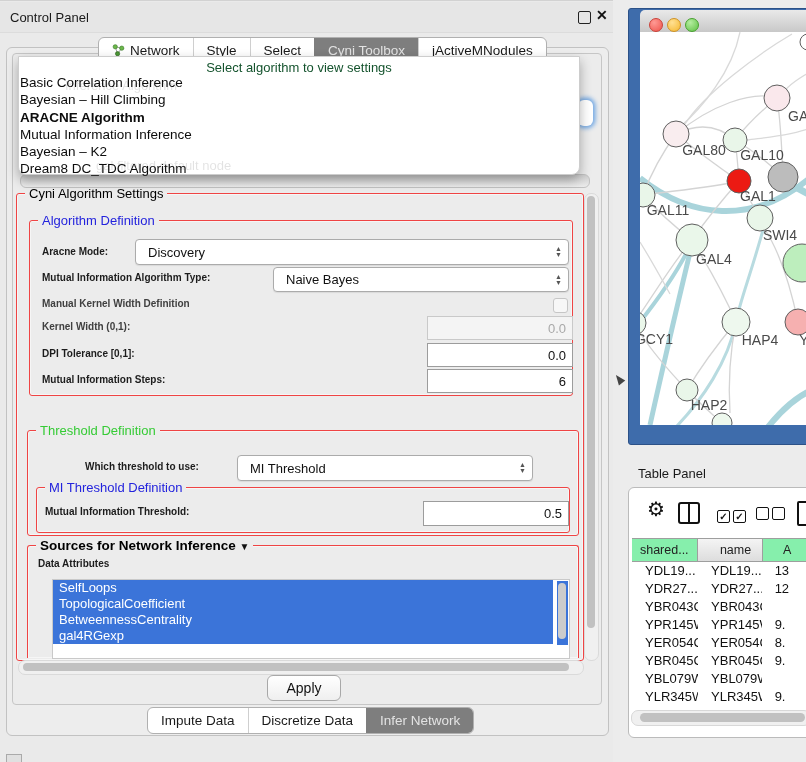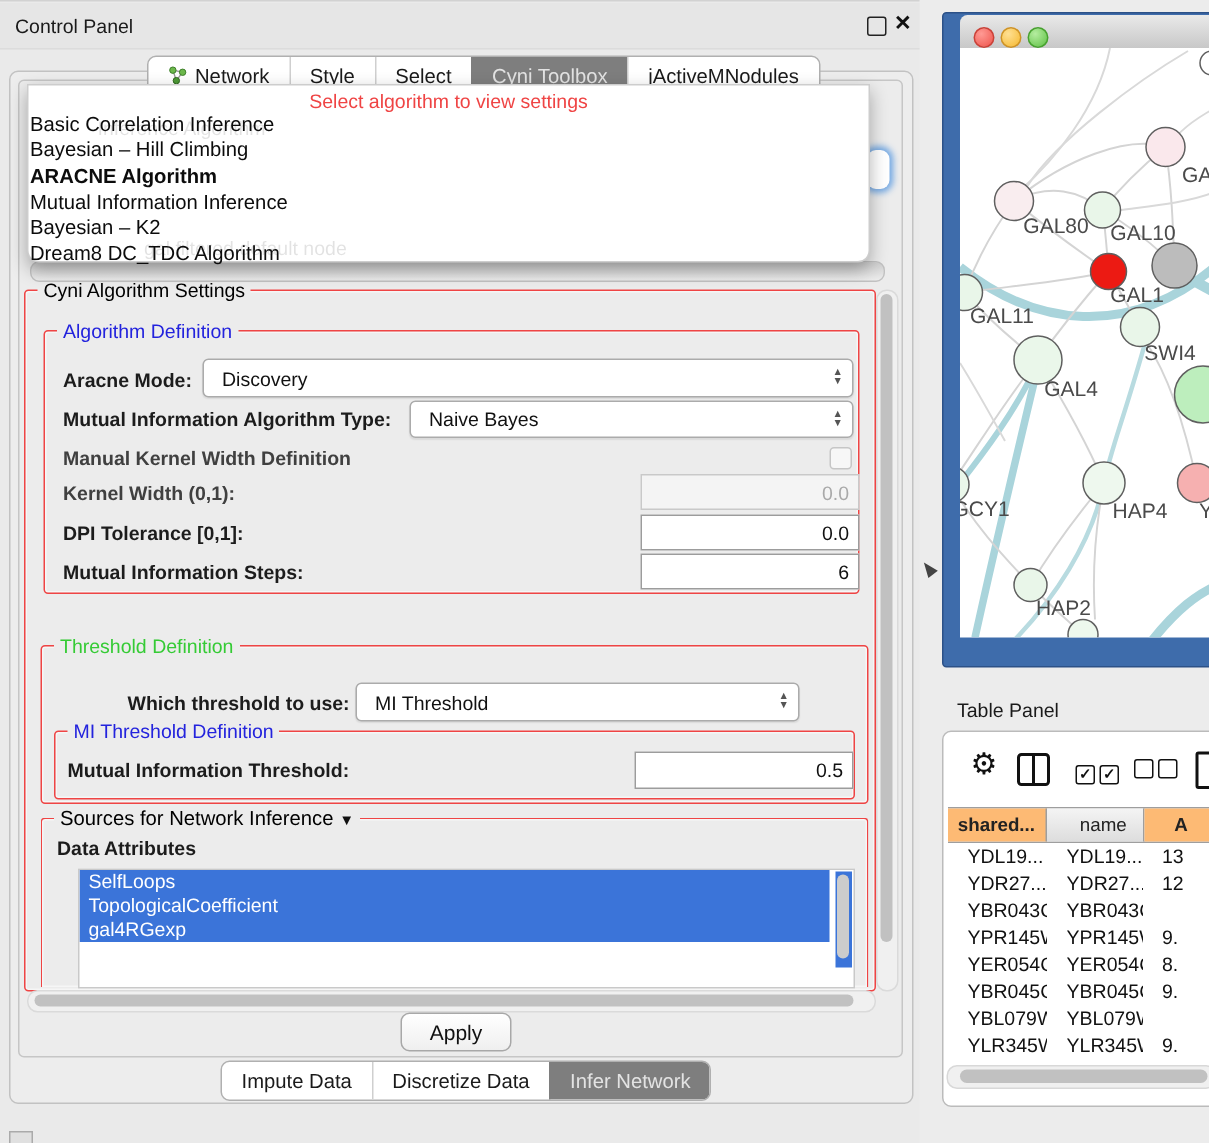--- a/index.html
+++ b/index.html
@@ -16,35 +16,35 @@
   #cp-inner{position:absolute;left:12px;top:52px;width:588px;height:650px;border:1px solid #c6c6c6;border-radius:4px;background:#ececec;}
   
   .segbar{position:absolute;display:flex;background:#fff;border:1px solid #b0b0b0;border-radius:6px;overflow:hidden;z-index:15;}
   .seg{padding:4px 13px;font-size:13.5px;color:#1a1a1a;border-left:1px solid #cfcfcf;white-space:nowrap;display:flex;align-items:center;gap:5px;}
   .seg:first-child{border-left:none;}
   .seg.sel{background:#7e7e7e;color:#e3e3e3;border-left-color:#7e7e7e;}
   #top-tabs{left:98px;top:36px;height:24px;}
   #bottom-tabs{left:147px;top:706px;height:25px;}
   
   #algo-overlay{position:absolute;left:18px;top:55px;width:560px;height:117px;background:#fff;border:1px solid #cdcdcd;border-radius:0 0 8px 8px;box-shadow:0 5px 12px rgba(0,0,0,.3);z-index:20;}
-  #algo-placeholder{position:absolute;left:0;top:3px;width:100%;text-align:center;font-size:13px;color:#ef4444;}
+  #algo-placeholder{position:absolute;left:0;top:3px;width:100%;text-align:center;font-size:13px;color:#14532d;}
   #algo-list{position:absolute;left:0;top:17px;width:100%;}
   .algo-item{font-size:13.5px;color:#0c0c0c;padding:1px 0 1px 1px;line-height:15.3px;}
   .algo-item.bold{font-weight:bold;}
   .ghost{position:absolute;color:#000;opacity:.11;font-size:13px;pointer-events:none;}
   #ghost1{left:46px;top:21px;}
   #ghost2{left:77px;top:101px;}
   #focus-sliver{position:absolute;left:578px;top:99px;width:15px;height:26px;background:#fff;border-radius:6px;box-shadow:0 0 4px 2.5px #74a9e4;z-index:5;}
   #collapsed-bar{position:absolute;left:20px;top:173px;width:568px;height:12px;background:linear-gradient(#cfcfcf,#ededed);border:1px solid #c2c2c2;border-radius:6px;z-index:4;}
   
   .groupbox{position:absolute;border:1px solid #ef4444;border-radius:3px;box-shadow:inset 0 0 0 1px rgba(255,255,255,.55);}
   .legend{position:absolute;top:-8px;left:8px;background:#ececec;padding:0 4px;font-size:13px;white-space:nowrap;}
   .legend.blue{color:#2323dd;}
   .legend.green{color:#35cb35;}
-  .blabel{position:absolute;font-size:13px;font-weight:bold;color:#1c1c1c;white-space:nowrap;}
+  .blabel{position:absolute;font-size:10px;font-weight:bold;color:#1c1c1c;white-space:nowrap;}
   .blabel.dis{color:#404040;}
   .combo{position:absolute;background:#fff;border:1px solid #ababab;border-radius:4px;box-shadow:0 1px 1px rgba(0,0,0,.08);font-size:13px;color:#111;display:flex;align-items:center;padding-left:12px;}
   .spin{position:absolute;right:6px;top:0;height:100%;display:flex;flex-direction:column;justify-content:center;line-height:6px;font-size:7px;color:#555;}
   .field{position:absolute;background:#fff;border:1px solid #9c9c9c;font-size:13px;color:#111;text-align:right;padding-right:6px;display:flex;align-items:center;justify-content:flex-end;}
   .field.dis{background:#f4f4f4;color:#a9a9a9;border-color:#c9c9c9;}
   .checkbox{position:absolute;width:13px;height:13px;border:1px solid #c6c6c6;border-radius:3px;background:#f7f7f7;}
   .tri-right{display:inline-block;font-size:12px;color:#111;}
   .tri-down{display:inline-block;font-size:10px;color:#111;}
   
   #attr-list{position:absolute;left:24px;top:33px;width:516px;height:78px;background:#fff;border:1px solid #c9c9c9;overflow:hidden;}
@@ -73,21 +73,21 @@
   #gear-icon{left:18px;top:9px;font-size:20px;}
   #split-icon{left:49px;top:14px;width:18px;height:18px;border:2px solid #111;border-radius:3px;}
   #split-icon::after{content:"";position:absolute;left:8px;top:0;width:2px;height:18px;background:#111;}
   .cb{display:inline-block;width:11px;height:11px;border:1.6px solid #111;border-radius:2px;margin-right:3px;font-size:10px;line-height:11px;text-align:center;font-weight:bold;}
   #checked-icons{left:88px;top:18px;}
   #unchecked-icons{left:127px;top:18px;}
   #page-icon{left:168px;top:13px;width:20px;height:21px;border:2px solid #111;border-radius:2px;background:#fff;}
   #table-area{position:absolute;left:3px;top:50px;width:181px;height:196px;overflow:hidden;}
   #table-head{display:flex;height:22px;border-top:1px solid #9e9e9e;border-bottom:1px solid #9e9e9e;}
   .hcell{font-size:12.5px;color:#222;display:flex;align-items:center;justify-content:center;border-right:1px solid #9e9e9e;box-sizing:border-box;}
-  .hcell.blue{background:#fdba74;font-weight:bold;}
+  .hcell.blue{background:#86efac;}
   .hcell.gray{background:linear-gradient(#f4f4f4,#dddddd);padding-left:12px;}
   .trow{display:flex;height:18px;}
   .tcell{font-size:13px;color:#111;line-height:18px;padding-left:13px;box-sizing:border-box;overflow:hidden;white-space:nowrap;}
   #table-hsb{position:absolute;left:2px;top:222px;width:178px;height:14px;background:#f0f0f0;border:1px solid #d8d8d8;border-radius:7px;}
   #table-hsb .sb-thumb{left:8px;top:1.5px;width:165px;height:9px;}
   #cursor{position:absolute;left:615px;top:374px;width:0;height:0;border-left:4px solid transparent;border-right:4px solid transparent;border-bottom:10px solid #444;transform:rotate(-38deg);}
 </style>
 </head>
 <body>
 
@@ -185,25 +185,26 @@
           </span>
       </div>
       <div class="groupbox" style="left:8px;top:56px;width:532px;height:44px;">
         <span class="legend blue">MI Threshold Definition</span>
         <span class="blabel" style="left:8px;top:18px;">Mutual Information Threshold:</span>
         <div class="field" style="left:386px;top:13px;width:138px;height:23px;">0.5</div>
       </div>
     </div>
 
     <div class="groupbox" style="left:10px;top:351px;width:550px;height:112px;border-bottom:none;border-radius:3px 3px 0 0;">
-      <span class="legend" style="font-size:13.5px;"><span>Sources for Network Inference</span> <span class="tri-down">▼</span></span>
+      <span class="legend" style="font-size:13.5px;font-weight:bold;"><span>Sources for Network Inference</span> <span class="tri-down">▼</span></span>
       <span class="blabel" style="left:10px;top:12px;">Data Attributes</span>
       <div id="attr-list">
         <div class="attr-item">SelfLoops</div>
           <div class="attr-item">TopologicalCoefficient</div>
+          <div class="attr-item">BetweennessCentrality</div>
           <div class="attr-item">gal4RGexp</div>
           <div id="attr-vsb">
             <div class="thumb"></div>
           </div>
       </div>
     </div>
   </div>
 
   <div class="sb-track" style="left:584px;top:192px;width:13px;height:466px;">
     <div class="sb-thumb" style="left:1.5px;top:2px;width:8px;height:432px;"></div>

